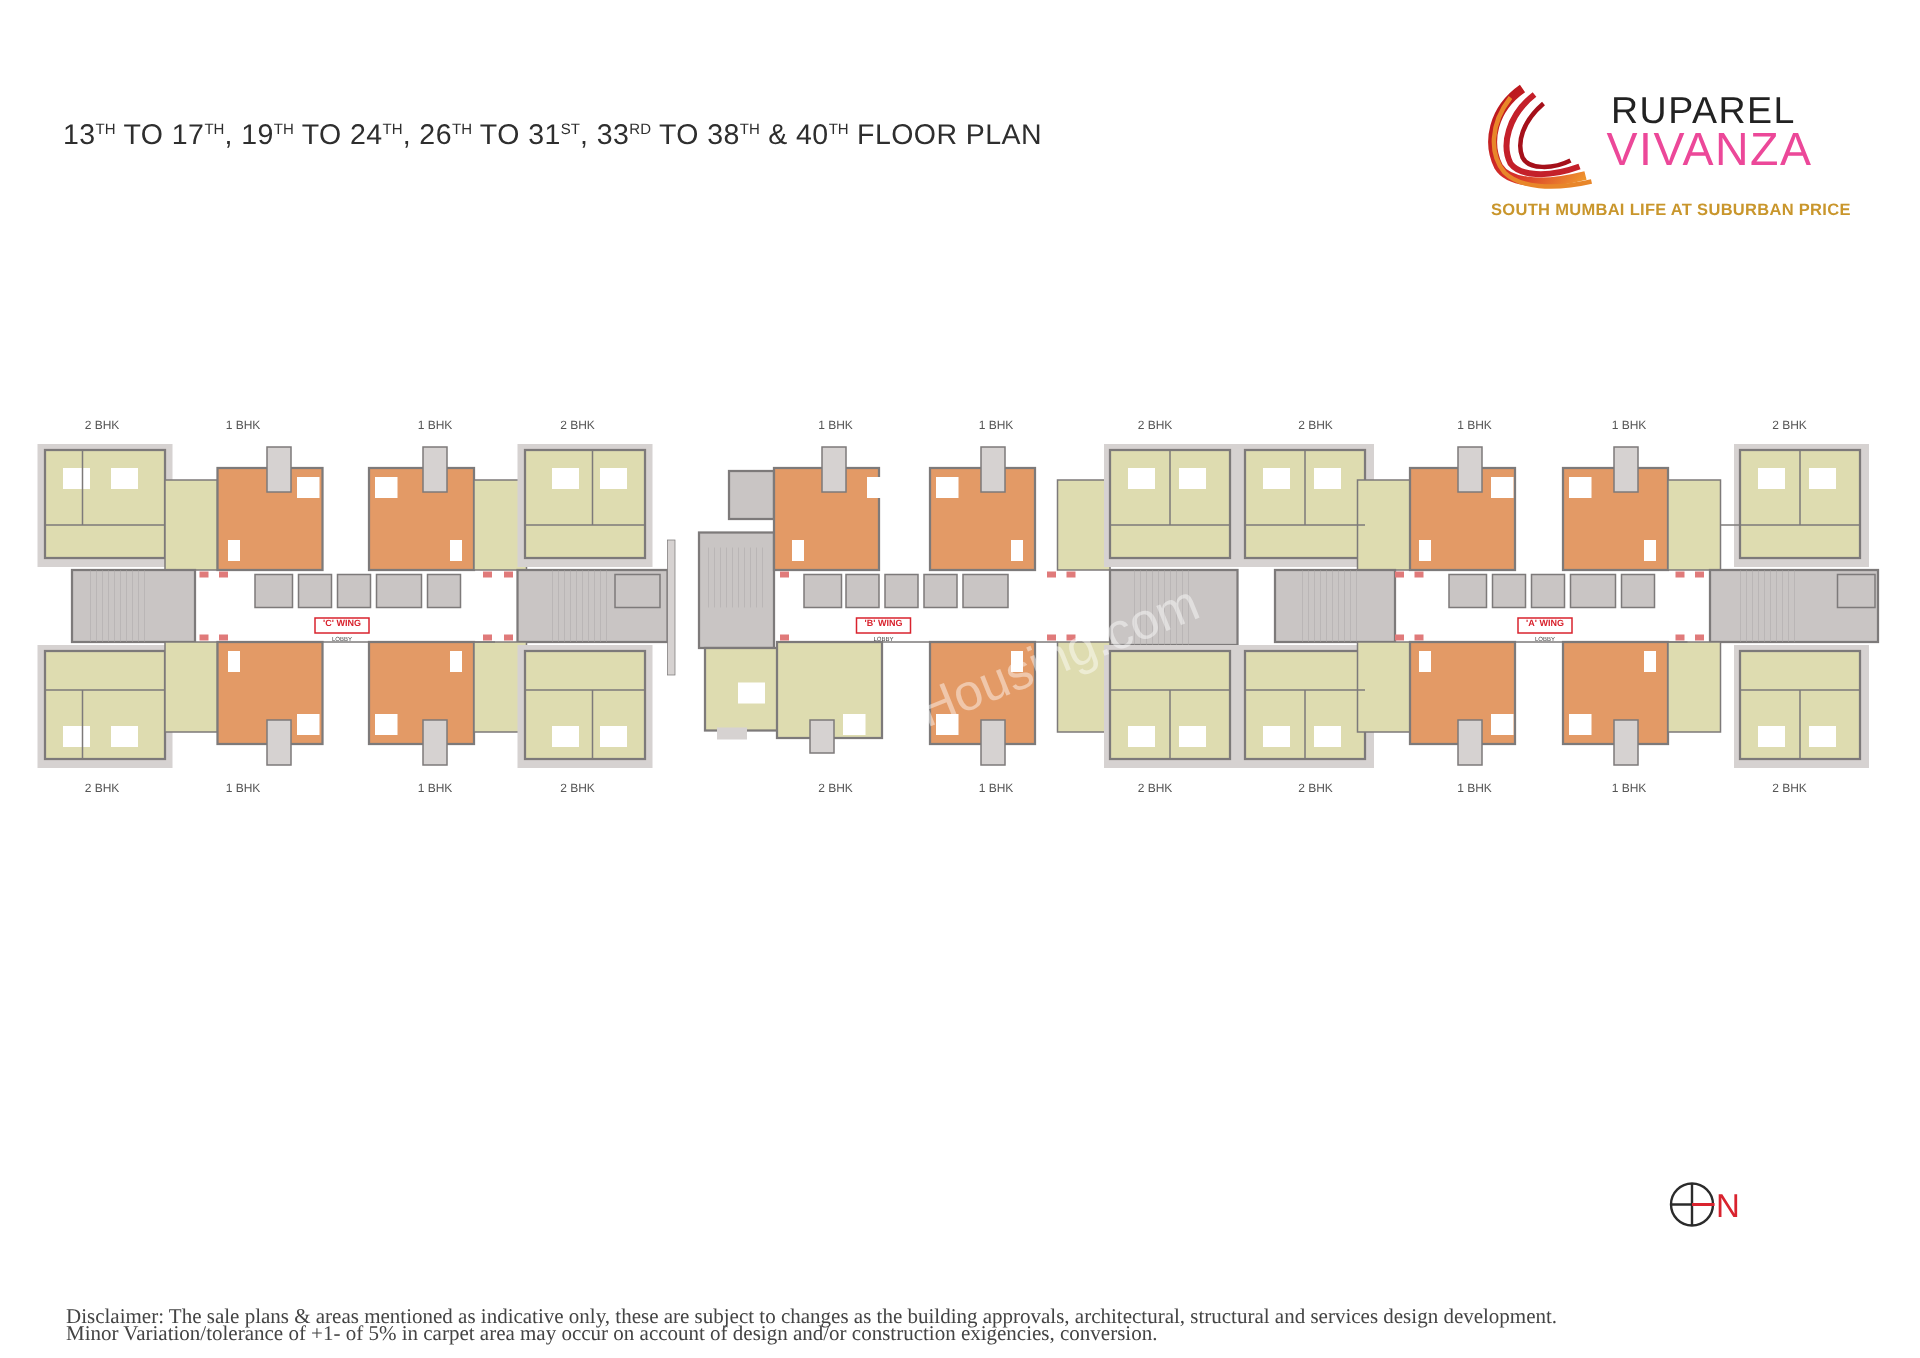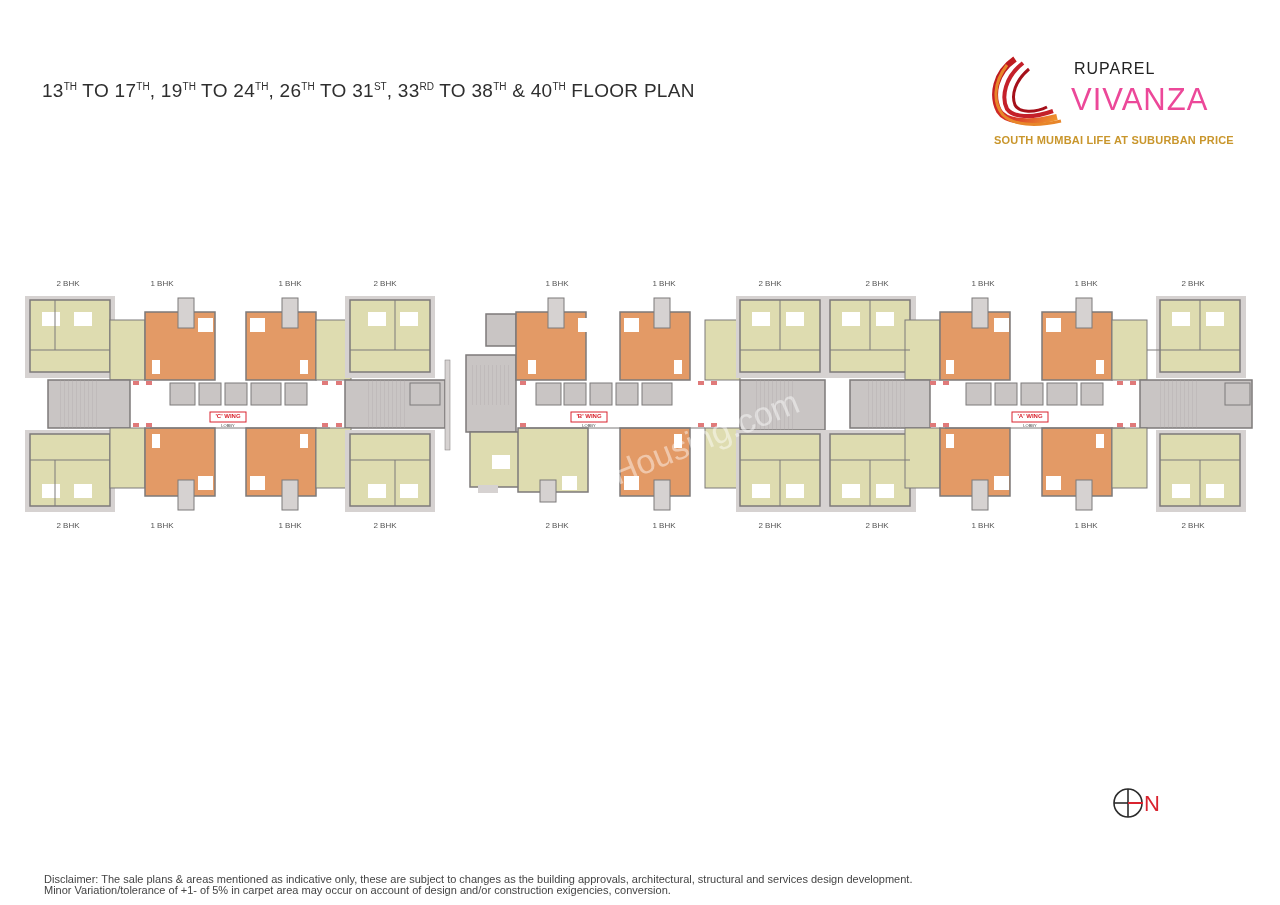--- a/index.html
+++ b/index.html
@@ -8,28 +8,28 @@
 
   .title {
     position: absolute; left: 42px; top: 80px;
     font-size: 19px; letter-spacing: 0.3px; color: #2e2e2e; font-weight: 400;
     white-space: nowrap;
   }
   .title sup { font-size: 10px; vertical-align: 7px; letter-spacing: 0; margin-top: 10px; }
 
   .logo { position: absolute; left: 985px; top: 52px; width: 270px; height: 100px; }
   .logo svg.mark { position: absolute; left: 0; top: 3px; }
-  .logo .brand1 { position: absolute; left: 89px; top: 8px; font-size: 16px; letter-spacing: 1px; color: #222; font-weight: 400; }
+  .logo .brand1 { position: absolute; left: 89px; top: 8px; font-size: 25px; letter-spacing: 1px; color: #222; font-weight: 400; }
   .logo .brand2 { position: absolute; left: 86px; top: 30px; font-size: 31px; letter-spacing: 1px; color: #ec4899; font-weight: 400; }
   .logo .tagline { position: absolute; left: 9px; top: 82px; font-size: 11px; font-weight: 700; color: #c9962c; letter-spacing: 0.2px; white-space: nowrap; }
 
   .plan { position: absolute; left: 0; top: 0; width: 1280px; height: 905px; }
   .unit-label { position: absolute; font-size: 8px; color: #555; transform: translateX(-50%); white-space: nowrap; }
 
-  .disclaimer { position: absolute; left: 44px; top: 874px; font-size: 11px; color: #444; line-height: 10.5px; white-space: nowrap; }
+  .disclaimer { position: absolute; left: 44px; top: 874px; font-size: 14px; color: #444; line-height: 10.5px; white-space: nowrap; font-family: Liberation Serif, serif; }
 
   .compass { position: absolute; left: 1112px; top: 785px; }
 </style>
 </head>
 <body>
 
 <div class="title" id="title">13<sup>TH</sup> TO 17<sup>TH</sup>, 19<sup>TH</sup> TO 24<sup>TH</sup>, 26<sup>TH</sup> TO 31<sup>ST</sup>, 33<sup>RD</sup> TO 38<sup>TH</sup> &amp; 40<sup>TH</sup> FLOOR PLAN</div>
 
 <div class="logo">
   <svg class="mark" width="80" height="76" viewBox="0 0 80 76">

